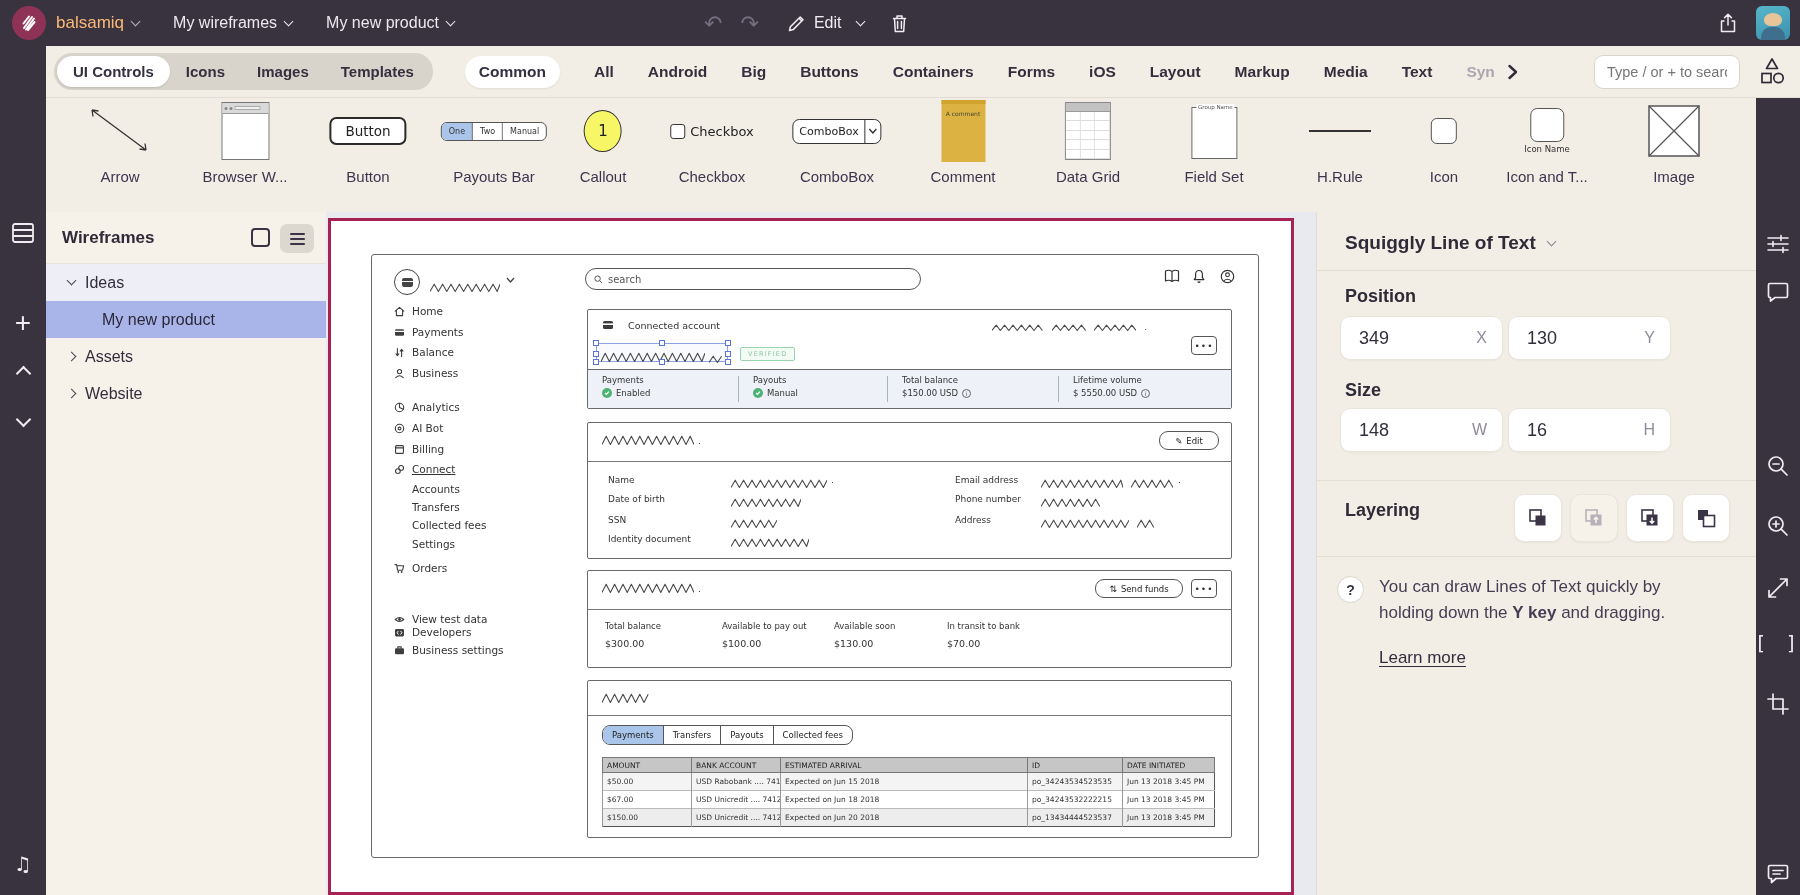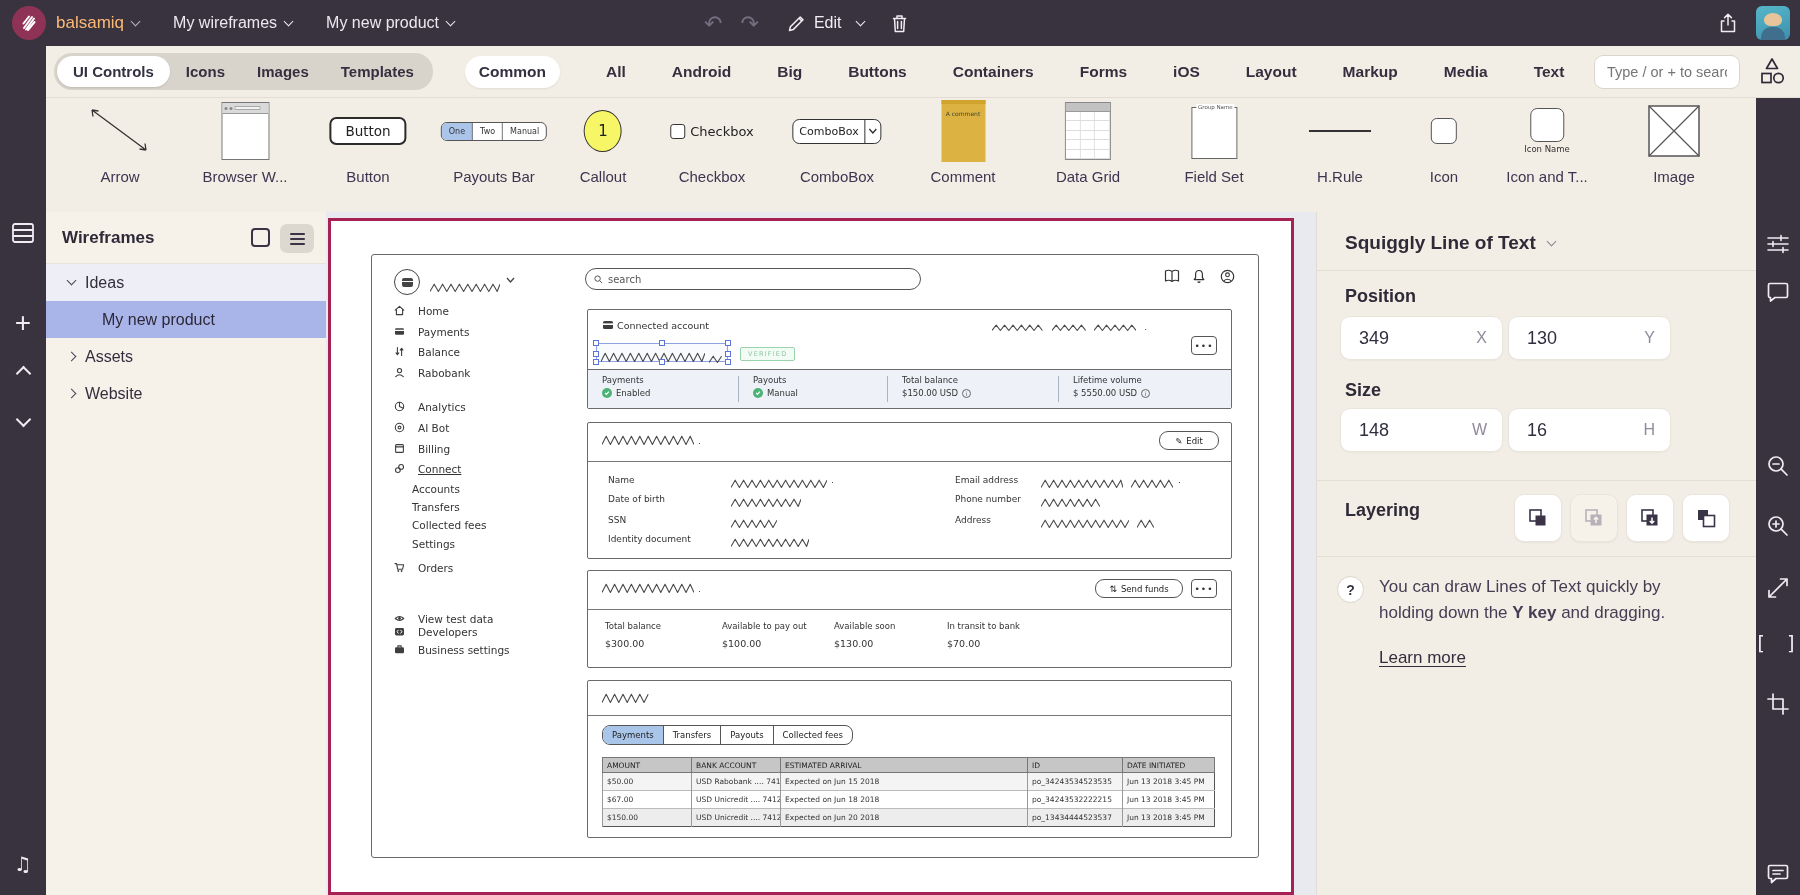--- a/index.html
+++ b/index.html
@@ -20,21 +20,21 @@
   .tb-share{margin-left:auto}
   .tb-avatar{width:34px;height:34px;border-radius:6px;margin:0 10px 0 18px;background:linear-gradient(160deg,#57b6c9 0%,#4aa6bd 45%,#3b8fae 100%);position:relative;overflow:hidden}
   .tb-avatar::after{content:"";position:absolute;left:8px;top:7px;width:18px;height:13px;border-radius:50% 50% 40% 40%;background:#e8c49a}
   .tb-avatar::before{content:"";position:absolute;left:5px;top:21px;width:24px;height:14px;border-radius:10px 10px 0 0;background:#3f6f8c}
 
   
   #ribbon{position:absolute;left:46px;top:46px;width:1754px;height:52px;background:#f3eee5;border-bottom:1px solid #e2ddd4;display:flex;align-items:center}
   .pillgroup{display:flex;background:#d9d4cb;border-radius:18px;padding:3px;margin-left:8px}
   .pill{font-size:15px;font-weight:600;color:#352f40;padding:7px 16px;border-radius:16px;white-space:nowrap}
   .pill.active{background:#fff;box-shadow:0 1px 2px rgba(0,0,0,.12)}
-  .cats{display:flex;align-items:center;gap:46px;margin-left:32px}
+  .cats{display:flex;align-items:center;gap:34px;margin-left:32px}
   .cat{font-size:15.5px;font-weight:600;color:#342e3f;white-space:nowrap}
   .cat.active{background:#fff;border-radius:16px;padding:7px 14px;box-shadow:0 1px 2px rgba(0,0,0,.08)}
   .cat.faded{color:#aba6b0}
   .cat-more{margin-left:-22px;color:#2f2a3a}
   #rb-search{position:absolute;right:60px;top:9px;width:146px;height:34px;background:#fff;border:1px solid #dad5cc;border-radius:9px;font-size:14.5px;color:#5f5968;padding:0 12px;font-family:"Liberation Sans",sans-serif}
   #rb-shapes{position:absolute;right:14px;top:11px}
 
   
   #palette{position:absolute;left:46px;top:98px;width:1710px;height:114px;background:#f3eee5}
   .pi{position:absolute;transform:translateX(-50%);display:flex;flex-direction:column;align-items:center}
@@ -88,28 +88,28 @@
 
   
   #canvas{position:absolute;left:326px;top:212px;width:990px;height:683px;background:#e9e9f0}
   #frame{position:absolute;left:2px;top:6px;width:966px;height:677px;border:3px solid #a62154;background:#fff}
   #wireframe{position:absolute;left:40px;top:33px;width:888px;height:604px;border:1.5px solid #6a6a6a;border-radius:3px;background:#fff;font-family:"DejaVu Sans",sans-serif;color:#3a3a3a}
   .wf-logo{position:absolute;left:22px;top:14px;width:26px;height:26px;border:1.4px solid #444;border-radius:50%;display:flex;align-items:center;justify-content:center}
   .wf-logo i{width:11px;height:9px;background:#444;border-radius:2px;position:relative}
   .wf-logo i::after{content:"";position:absolute;left:0;top:3px;width:11px;height:1.5px;background:#fff}
   .wf-search{position:absolute;left:213px;top:13px;width:336px;height:22px;border:1.4px solid #555;border-radius:11px;display:flex;align-items:center;padding-left:8px;gap:5px;font-size:10px;color:#555}
   .wf-ticon{position:absolute;top:14px}
-  .wf-nav{position:absolute;display:flex;align-items:flex-start;gap:13px;font-size:10.5px;color:#333;white-space:nowrap}
+  .wf-nav{position:absolute;display:flex;align-items:flex-end;gap:7px;font-size:10.5px;color:#333;white-space:nowrap}
   .wf-nav .ic{width:11px;height:11px}
   .wf-nav .ic svg{width:11px;height:11px;stroke:#3e3e3e;stroke-width:1.1;fill:none;stroke-linecap:round;stroke-linejoin:round}
   .card{position:absolute;left:215px;width:645px;border:1.5px solid #6a6a6a;border-radius:2px;background:#fff}
   .sq svg{display:inline-block;vertical-align:middle}
   .dotsbtn{position:absolute;width:26px;height:19px;border:1.3px solid #555;border-radius:4px;background:#fff;font-size:9px;color:#333;display:flex;align-items:center;justify-content:center;letter-spacing:1px}
   
-  .c1-acct{position:absolute;left:14px;top:9px;display:flex;align-items:center;gap:3px;font-size:9.5px;color:#333}
+  .c1-acct{position:absolute;left:14px;top:9px;display:flex;align-items:center;gap:14px;font-size:9.5px;color:#333}
   .c1-acct svg{width:12px;height:12px}
   .c1-squigs{position:absolute;right:84px;top:12px;display:flex;gap:8px;align-items:flex-end;font-size:9px}
   .sel-wrap{position:absolute;left:8px;top:33px;width:132px;height:19px;border:1px solid #8fa2e0;background:rgba(170,185,235,.08)}
   .handle{position:absolute;width:6px;height:6px;background:#fff;border:1.3px solid #5b74d8}
   .vbadge{position:absolute;left:152px;top:37px;font-size:6.5px;letter-spacing:1.2px;color:#8cc7a1;border:1.2px solid #97d3ac;background:#f3fbf5;border-radius:2px;padding:2px 7px}
   .c1-stats{position:absolute;left:0;bottom:0;width:100%;height:39px;background:#eef1f7;border-top:1.4px solid #6a6a6a;display:flex}
   .c1col{padding:5px 0 0 14px}
   .c1col .lb{font-size:8.5px;color:#333}
   .c1col .vl{font-size:8.5px;color:#333;margin-top:3px;display:flex;align-items:center;gap:4px}
   .c1sep{width:0;border-left:1.2px solid #aab3c2;height:26px;margin-top:6px}
@@ -488,21 +488,21 @@
             </span>
             <span>Balance</span>
           </div>
           <div class="wf-nav" style="top: 112px; left: 22px;">
             <span class="ic">
               <svg viewBox="0 0 11 11">
                 <circle cx="5.5" cy="3.6" r="2.1"></circle>
                 <path d="M1.7 9.6Q5.5 5.9 9.3 9.6"></path>
               </svg>
             </span>
-            <span>Rabobank</span>
+            <span>Business</span>
           </div>
           <div class="wf-nav" style="top: 146px; left: 22px;">
             <span class="ic">
               <svg viewBox="0 0 11 11">
                 <circle cx="5.5" cy="5.5" r="4.2"></circle>
                 <path d="M5.5 5.5V1.3M5.5 5.5 9.3 7.2"></path>
               </svg>
             </span>
             <span>Analytics</span>
           </div>

